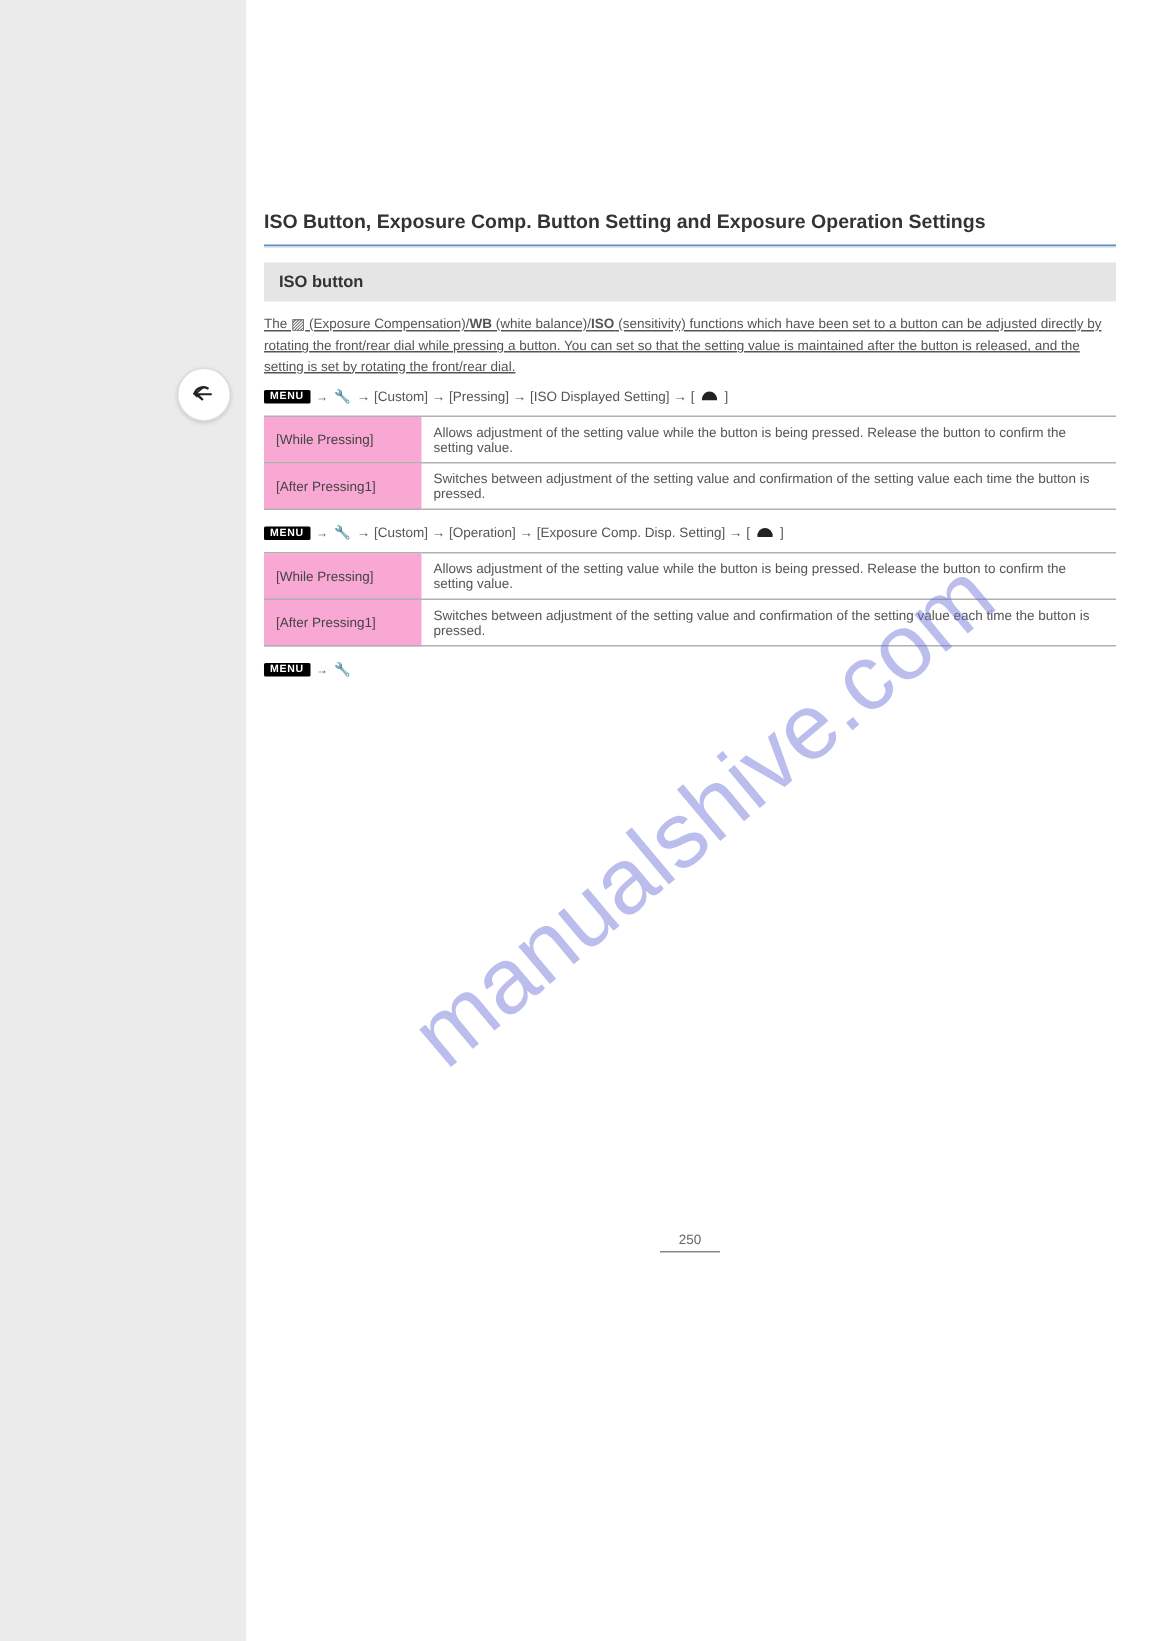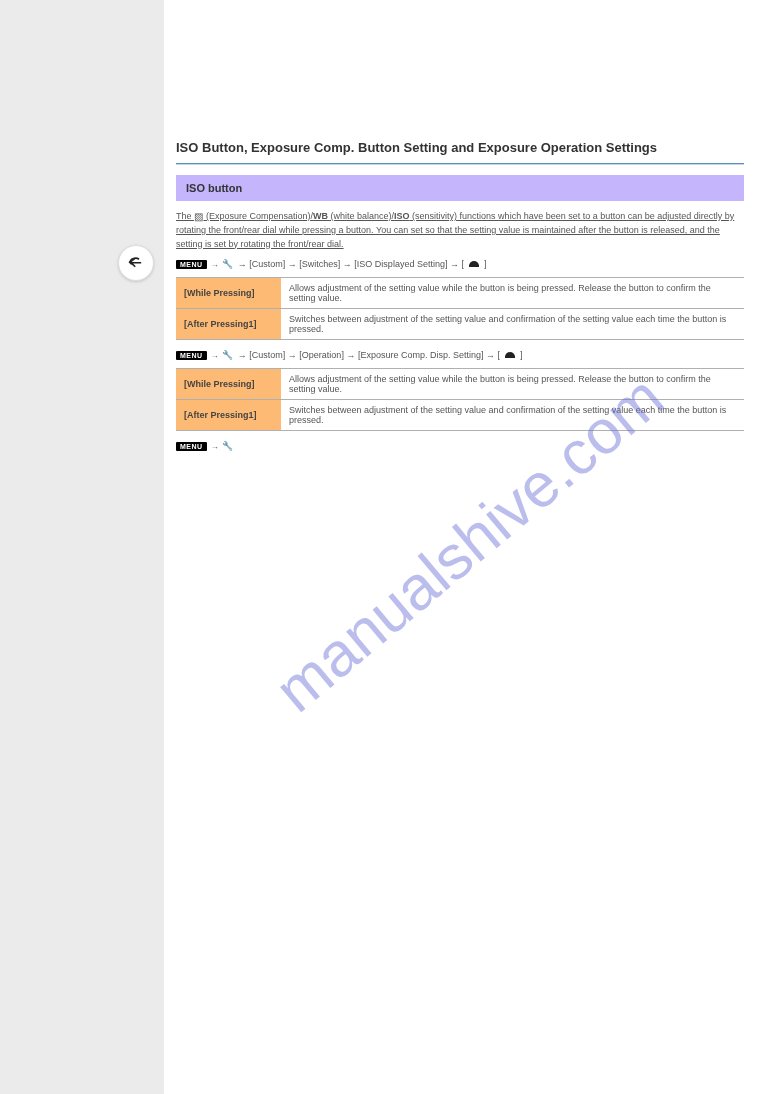--- a/index.html
+++ b/index.html
@@ -4,28 +4,28 @@
 <style>
   * { margin: 0; padding: 0; box-sizing: border-box; }
   body { font-family: Arial, sans-serif; font-size: 9px; color: #333; background: #fff; width: 774px; }
   .page { display: flex; }
   .sidebar { width: 164px; background: #ebebeb; min-height: 1094px; position: relative; }
   .back-btn { position: absolute; top: 245px; left: 118px; width: 36px; height: 36px; background: #fff; border-radius: 50%; display: flex; align-items: center; justify-content: center; border: 1px solid #ddd; box-shadow: 0 1px 3px rgba(0,0,0,.15); cursor: pointer; }
   .back-btn svg { width: 18px; height: 18px; }
   .content { flex: 1; padding: 140px 30px 0 12px; position: relative; }
   .hr1 { border-top: 1px solid #5b8ec4; border-bottom: 1px solid #c8d5e6; height: 2px; margin-bottom: 10px; }
   .title { font-size: 13px; font-weight: bold; color: #333; margin-bottom: 8px; }
-  .grayhead { background: #c4b5fd; padding: 7px 10px; font-size: 11px; color: #333; font-weight: bold; margin-top: 10px; }
+  .grayhead { background: #e5e5e5; padding: 7px 10px; font-size: 11px; color: #333; font-weight: bold; margin-top: 10px; }
   .para { font-size: 9px; line-height: 1.5; color: #555; margin: 8px 0; text-decoration: underline; }
   .crumb { font-size: 9px; color: #555; margin: 4px 0 8px 0; display: flex; align-items: center; gap: 4px; }
   .menu-badge { background: #000; color: #fff; font-size: 7px; font-weight: bold; padding: 1px 4px; border-radius: 1px; letter-spacing: .5px; }
   .arrow { font-size: 8px; }
   table.options { width: 100%; border-collapse: collapse; font-size: 9px; margin: 4px 0 10px 0; }
   table.options td { border-bottom: 1px solid #b0b0b0; padding: 5px 8px; color: #555; }
-  table.options td:first-child { background: #fdba74; width: 105px; color: #444; font-weight: bold; }
+  table.options td:first-child { background: #f9a8d4; width: 105px; color: #444; }
   table.options tr:first-child td { border-top: 1px solid #b0b0b0; }
   .footer-page { text-align: center; font-size: 9px; color: #666; margin-top: 370px; }
   .footer-page .line { display: block; border-top: 1px solid #888; width: 40px; margin: 3px auto 0 auto; }
   .watermark { position: absolute; top: 50%; left: 50%; transform: translate(-50%, -55%) rotate(-40deg); font-size: 62px; color: #6b6fd6; opacity: .45; pointer-events: none; white-space: nowrap; font-weight: 500; font-family: Arial, sans-serif; }
   .icon-ev { display: inline-block; font-size: 10px; vertical-align: middle; }
   .dial-icon { display:inline-block; vertical-align: middle; }
 </style>
 </head>
 <body>
 
@@ -46,21 +46,21 @@
     <div class="hr1"></div>
 
     <div class="grayhead">ISO button</div>
     <p class="para">
       <span>The </span><span class="icon-ev">▨</span><span> (Exposure Compensation)/</span><b>WB</b><span> (white balance)/</span><b>ISO</b><span> (sensitivity) functions which have been set to a button can be adjusted directly by rotating the front/rear dial while pressing a button. You can set so that the setting value is maintained after the button is released, and the setting is set by rotating the front/rear dial.</span>
     </p>
     <div class="crumb">
       <span class="menu-badge">MENU</span>
       <span class="arrow">→</span>
       <span>🔧</span>
-      <span>→ [Custom] → [Switches] → [ISO Displayed Setting] → [</span>
+      <span>→ [Custom] → [Pressing] → [ISO Displayed Setting] → [</span>
       <span class="dial-icon">
         <svg width="12" height="8" viewBox="0 0 12 8">
             <path d="M1 7 A5 5 0 0 1 11 7" fill="#222"></path>
             <rect x="1" y="6" width="10" height="2" fill="#222"></rect>
           </svg>
       </span>
       <span>]</span>
     </div>
     <table class="options">
       <tbody>
@@ -100,16 +100,20 @@
       </tr>
     </tbody>
       </table>
 
     <div class="crumb">
       <span class="menu-badge">MENU</span>
       <span class="arrow">→</span>
       <span>🔧</span>
     </div>
 
+    <div class="footer-page">
+      <span>250</span>
+      <span class="line"></span>
+    </div>
 
     <div class="watermark">manualshive.com</div>
   </div>
 </div>
 
 </body></html>

